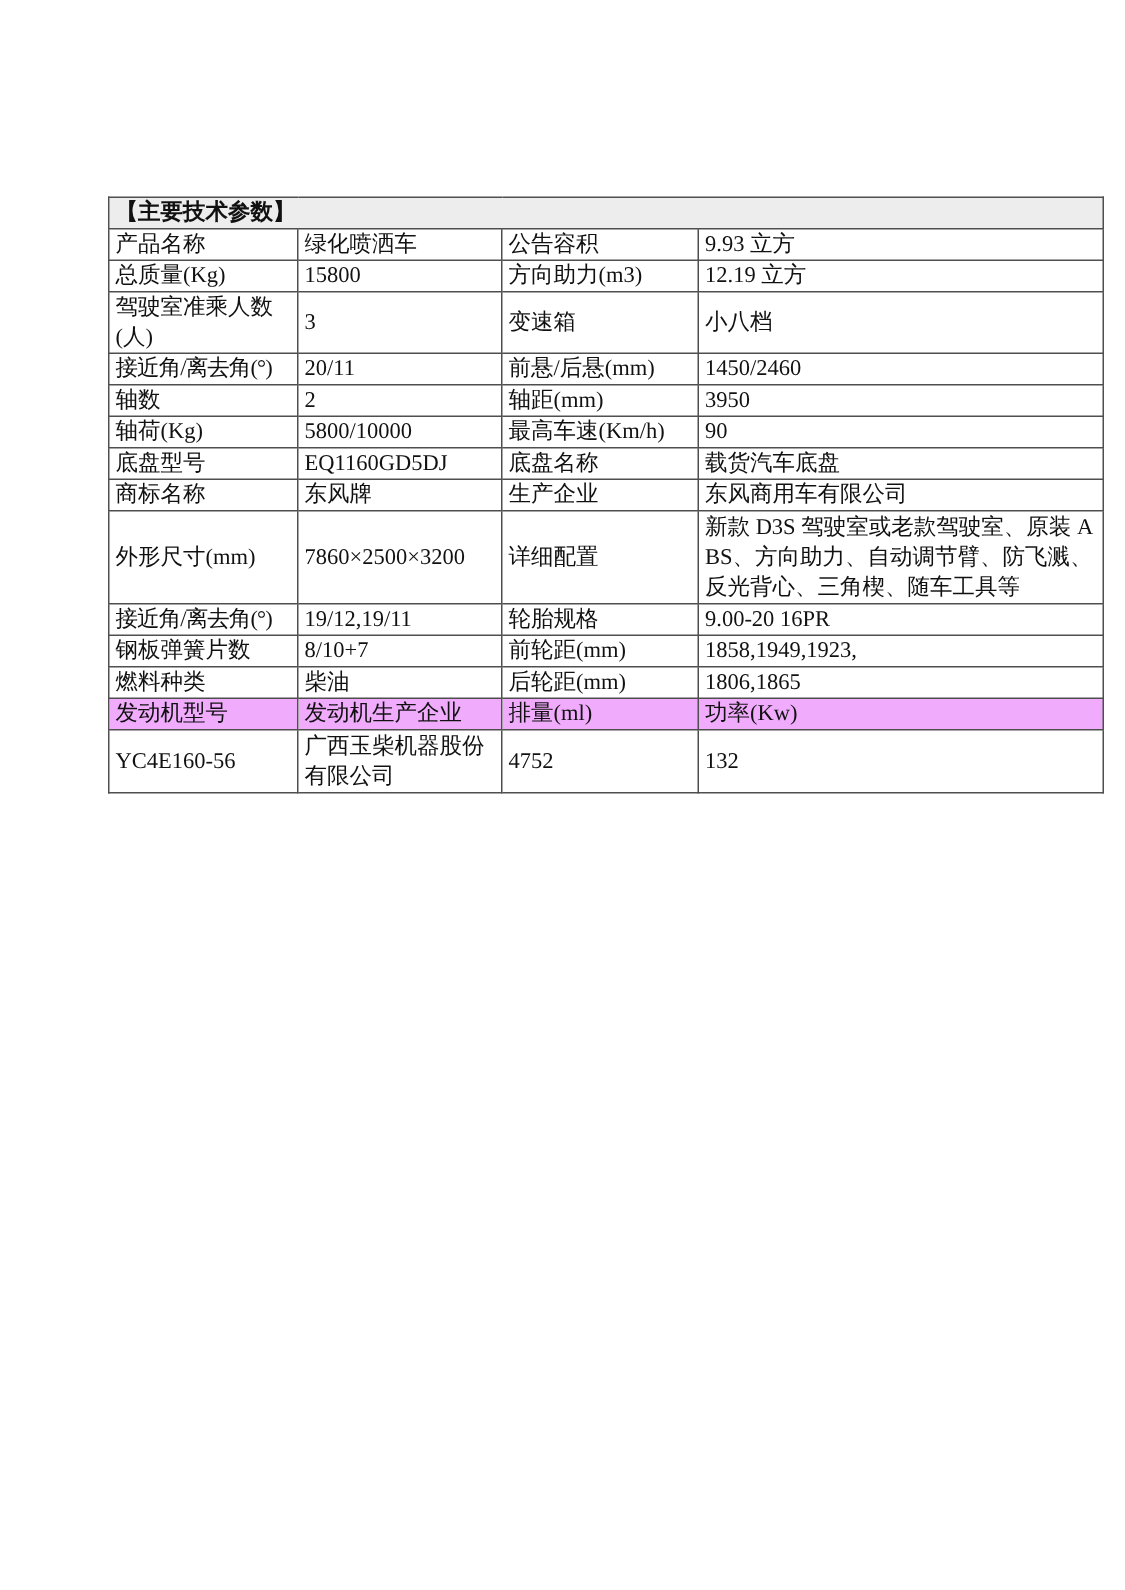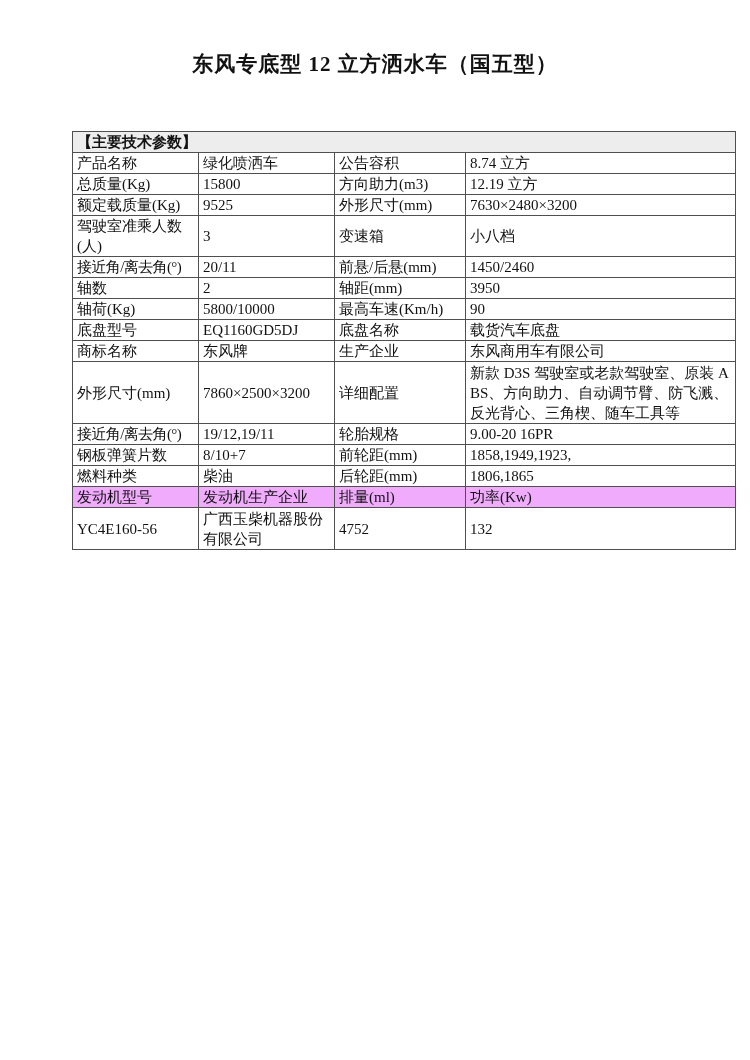--- a/index.html
+++ b/index.html
@@ -51,51 +51,44 @@
     letter-spacing:-0.6px;
     padding-right:0;
   }
   td.indent{padding-left:12px;}
 </style>
 </head>
 <body>
 
 <div class="page">
 
-  <div class="doc-title">东风专底型 12 立方洒水车（国五型）</div>
 
   <table class="spec">
     <colgroup>
       <col style="width:126px">
         <col style="width:136px">
         <col style="width:131px">
         <col style="width:270px">
     </colgroup>
 
     <tbody>
         <tr class="r">
       <td class="sect" colspan="4">【主要技术参数】</td>
     </tr>
     <tr class="r">
       <td>产品名称</td>
       <td>绿化喷洒车</td>
       <td>公告容积</td>
-      <td>8.74 立方</td>
+      <td>9.93 立方</td>
     </tr>
     <tr class="r">
       <td>总质量(Kg)</td>
       <td>15800</td>
       <td>方向助力(m3)</td>
       <td>12.19 立方</td>
-    </tr>
-    <tr class="r">
-      <td>额定载质量(Kg)</td>
-      <td>9525</td>
-      <td>外形尺寸(mm)</td>
-      <td>7630×2480×3200</td>
     </tr>
     <tr class="h2line">
       <td>驾驶室准乘人数(人)</td>
       <td>3</td>
       <td>变速箱</td>
       <td>小八档</td>
     </tr>
     <tr class="r">
       <td class="nw">接近角/离去角(°)</td>
       <td>20/11</td>

